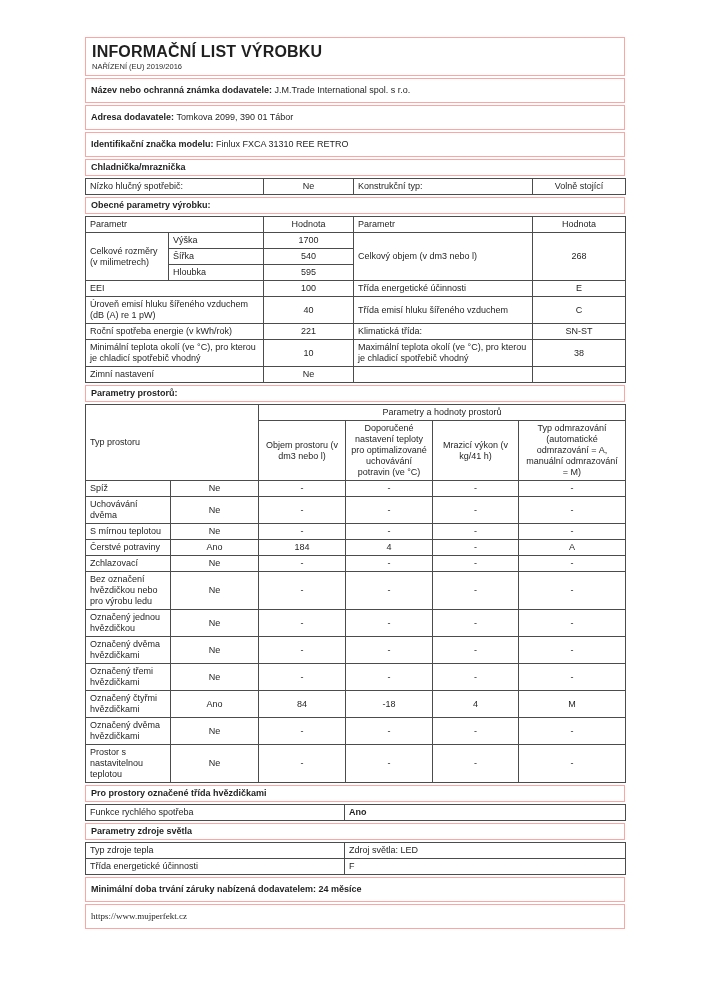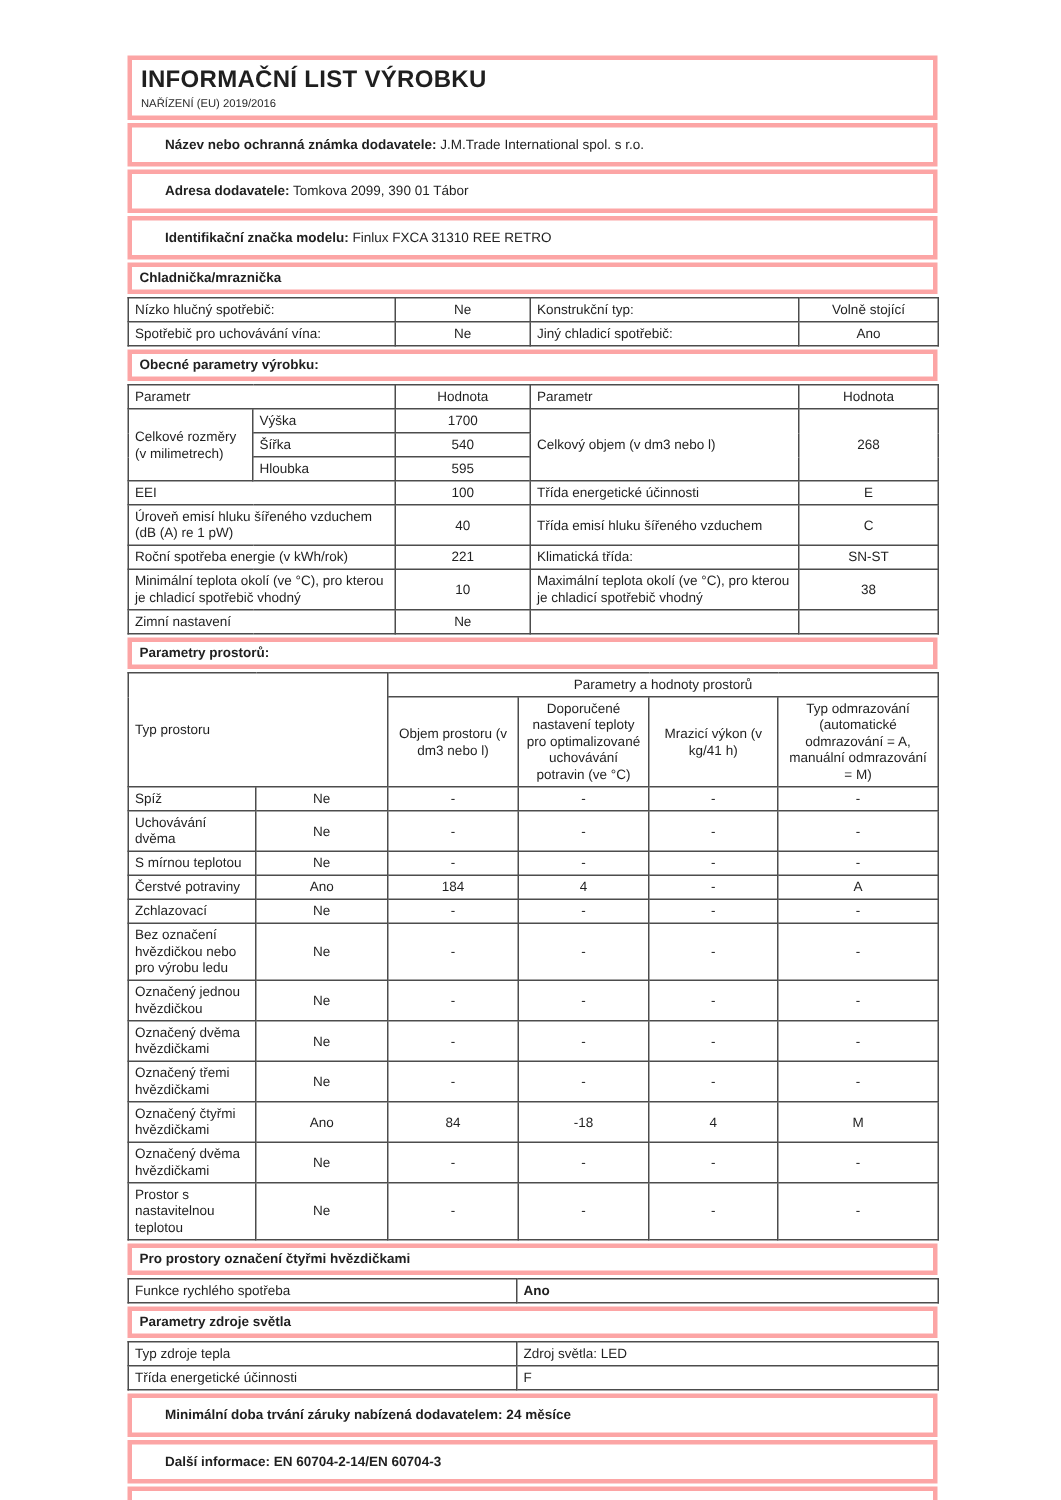--- a/index.html
+++ b/index.html
@@ -2,28 +2,28 @@
 <html><head>
 <meta charset="utf-8">
 <style>
   html,body{margin:0;padding:0;}
   body{
     width:707px;height:1000px;background:#ffffff;overflow:hidden;
     font-family:"Liberation Sans", sans-serif;color:#1f1f1f;position:relative;
   }
   .content{position:absolute;left:85px;top:37px;width:540px;}
   .block{
-    border:3px solid #fca5a5;box-sizing:border-box;background:#fff;
+    border:1px solid #fca5a5;box-sizing:border-box;background:#fff;
     margin-bottom:2px;padding:4px 5px;font-size:9px;line-height:11px;
   }
   .title-block{padding:5px 6px 4px 6px;}
   .doc-title{font-size:16px;font-weight:bold;line-height:18px;letter-spacing:.2px;}
   .doc-subtitle{font-size:7.5px;line-height:9px;color:#2a2a2a;margin-top:1px;}
   .label-row .lbl{font-weight:bold;}
-  .label-row{padding:6px 22px;}
+  .label-row{padding:6px 5px;}
   .section-header{font-weight:bold;padding:2px 5px;}
   table.grid{
     border-collapse:collapse;width:540px;table-layout:fixed;
     margin-bottom:2px;background:#fff;
   }
   table.grid td{
     border:1px solid #4c4c4c;font-size:9px;line-height:11px;
     padding:2px 4px;vertical-align:middle;word-wrap:break-word;
   }
   .c{text-align:center;}
@@ -62,26 +62,20 @@
         <col style="width:179px">
         <col style="width:93px">
       </colgroup>
     <tbody>
         <tr>
       <td>Nízko hlučný spotřebič:</td>
       <td class="c">Ne</td>
       <td>Konstrukční typ:</td>
       <td class="c">Volně stojící</td>
     </tr>
-    <tr>
-      <td>Spotřebič pro uchovávání vína:</td>
-      <td class="c">Ne</td>
-      <td>Jiný chladicí spotřebič:</td>
-      <td class="c">Ano</td>
-    </tr>
   </tbody>
     </table>
 
   <div class="block section-header">Obecné parametry výrobku:</div>
   <table class="grid">
     <colgroup>
         <col style="width:83px">
         <col style="width:95px">
         <col style="width:90px">
         <col style="width:179px">
@@ -255,21 +249,21 @@
       <td>Prostor s nastavitelnou teplotou</td>
       <td class="c">Ne</td>
       <td class="c">-</td>
       <td class="c">-</td>
       <td class="c">-</td>
       <td class="c">-</td>
     </tr>
   </tbody>
     </table>
 
-  <div class="block section-header">Pro prostory označení čtyřmi hvězdičkami</div>
+  <div class="block section-header">Pro prostory označené třída hvězdičkami</div>
   <table class="grid">
     <colgroup>
         <col style="width:259px">
         <col style="width:281px">
       </colgroup>
     <tbody>
         <tr>
       <td>Funkce rychlého spotřeba</td>
       <td class="b">Ano</td>
     </tr>
@@ -292,21 +286,18 @@
       <td>F</td>
     </tr>
   </tbody>
     </table>
 
   <div class="block label-row">
     <span class="lbl">Minimální doba trvání záruky nabízená dodavatelem:</span>
     <span class="lbl">24 měsíce</span>
   </div>
 
-  <div class="block label-row">
-    <span class="lbl">Další informace: EN 60704-2-14/EN 60704-3</span>
-  </div>
 
   <div class="block label-row">
     <span class="link">https://www.mujperfekt.cz</span>
   </div>
 
 </div>
 
 </body></html>

